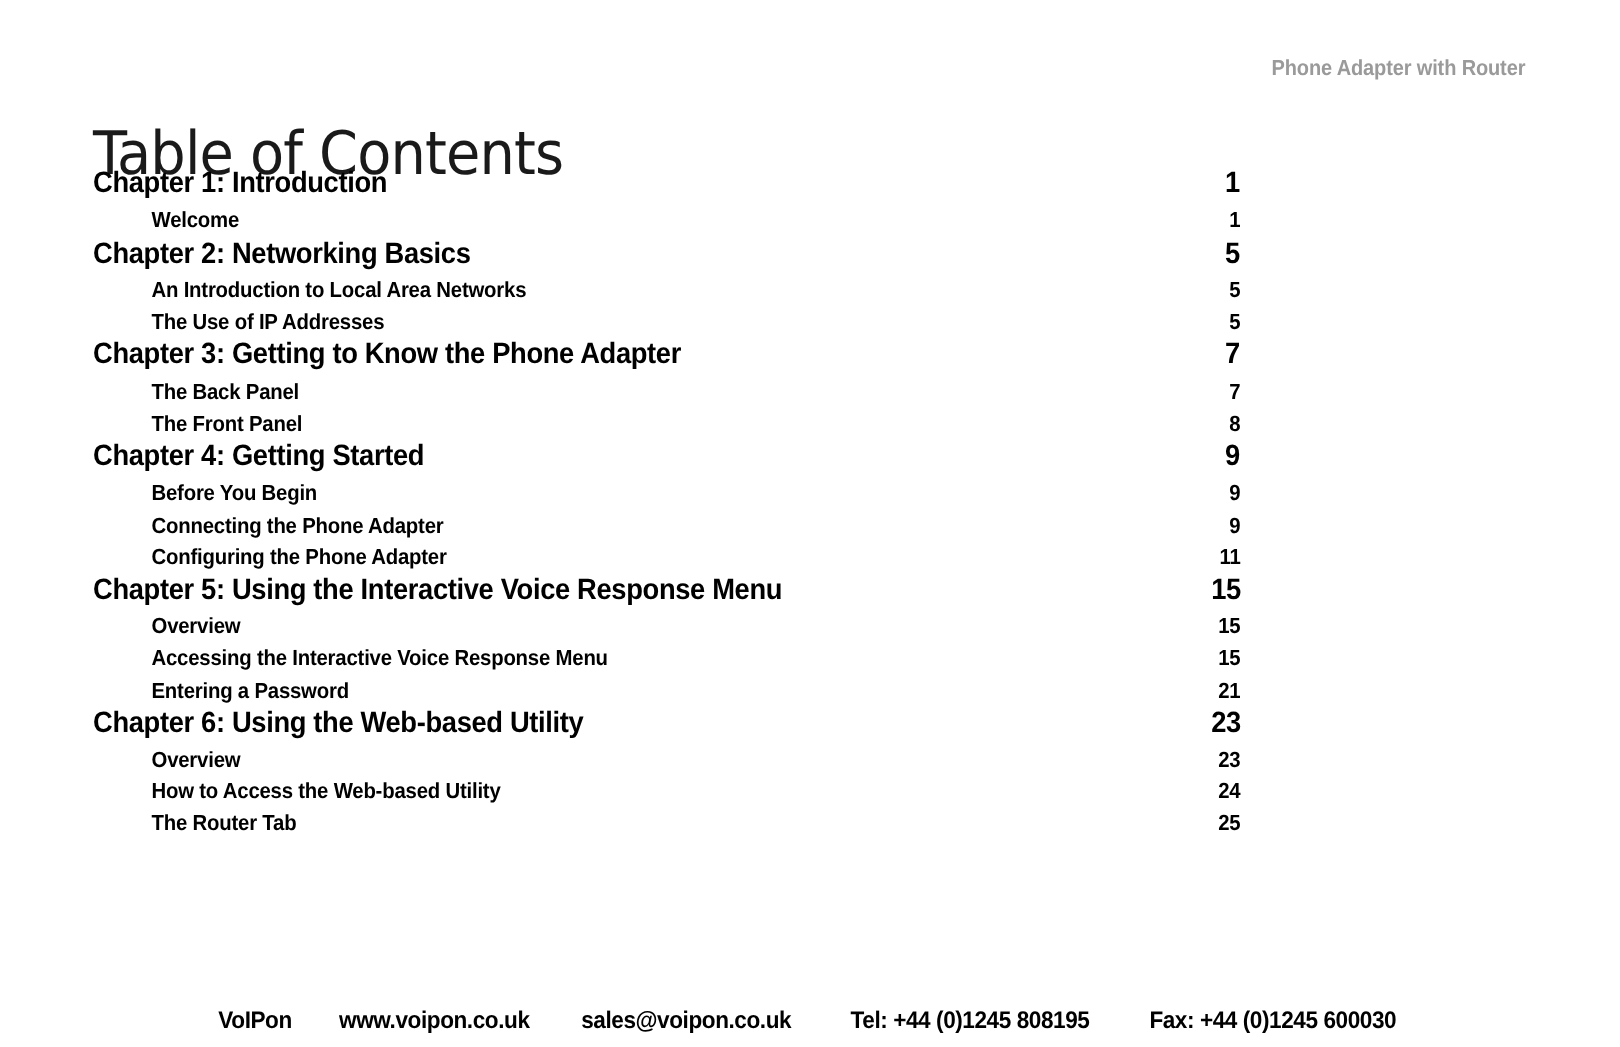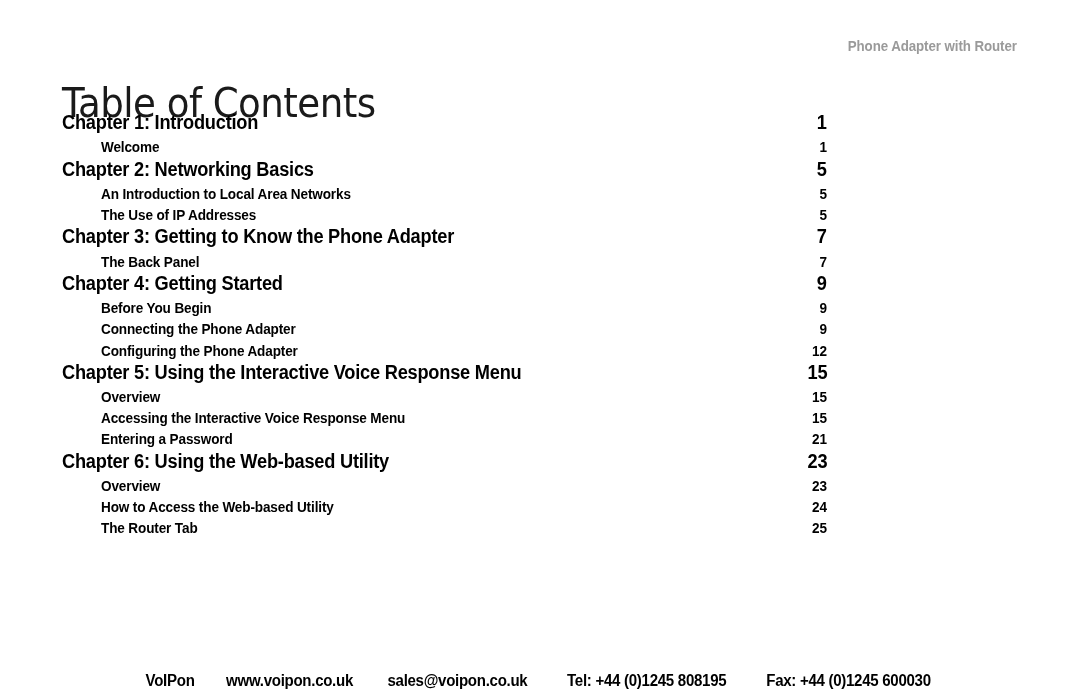--- a/index.html
+++ b/index.html
@@ -148,35 +148,39 @@
       <span class="page">5</span>
     </div>
     <div class="toc-row chapter">
       <span class="label">Chapter 3: Getting to Know the Phone Adapter</span>
       <span class="page">7</span>
     </div>
     <div class="toc-row section">
       <span class="label">The Back Panel</span>
       <span class="page">7</span>
     </div>
+    <div class="toc-row section">
+      <span class="label">The Front Panel</span>
+      <span class="page">8</span>
+    </div>
     <div class="toc-row chapter">
       <span class="label">Chapter 4: Getting Started</span>
       <span class="page">9</span>
     </div>
     <div class="toc-row section">
       <span class="label">Before You Begin</span>
       <span class="page">9</span>
     </div>
     <div class="toc-row section">
       <span class="label">Connecting the Phone Adapter</span>
       <span class="page">9</span>
     </div>
     <div class="toc-row section">
       <span class="label">Configuring the Phone Adapter</span>
-      <span class="page">12</span>
+      <span class="page">11</span>
     </div>
     <div class="toc-row chapter">
       <span class="label">Chapter 5: Using the Interactive Voice Response Menu</span>
       <span class="page">15</span>
     </div>
     <div class="toc-row section">
       <span class="label">Overview</span>
       <span class="page">15</span>
     </div>
     <div class="toc-row section">

